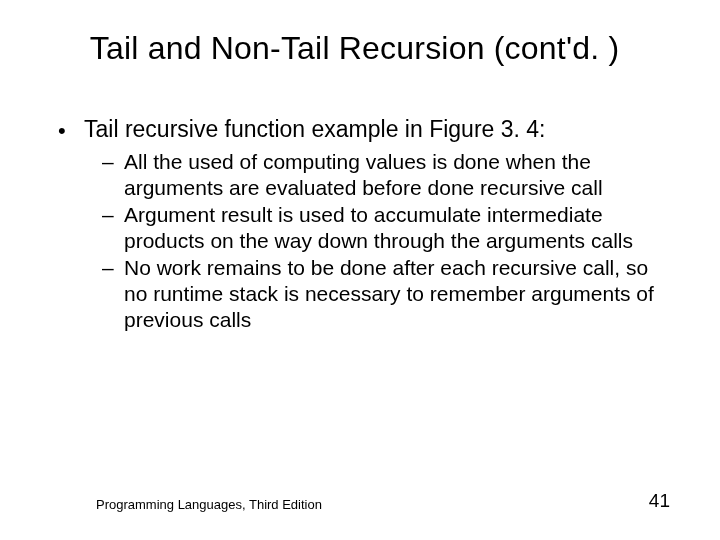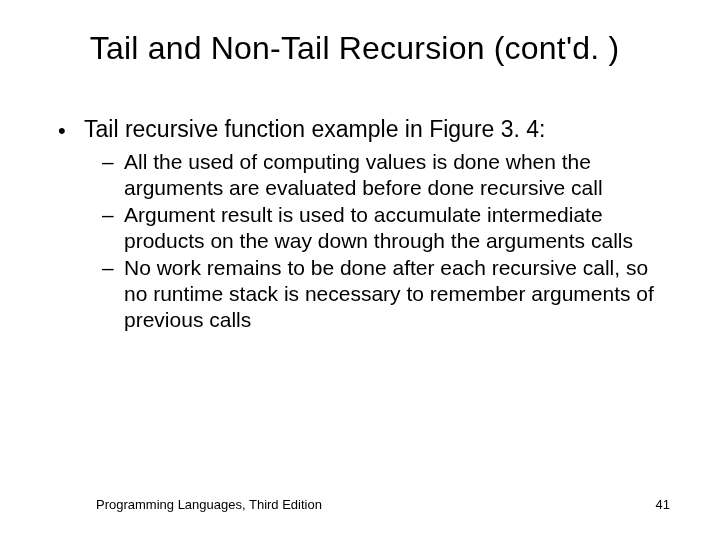--- a/index.html
+++ b/index.html
@@ -74,21 +74,21 @@
     left: 56px;
     bottom: 28px;
     font-size: 13px;
     color: #000000;
     margin-left: 40px;
   }
   .footer-right {
     position: absolute;
     right: 50px;
     bottom: 28px;
-    font-size: 13px;
+    font-size: 19px;
     color: #000;
   }
 </style>
 </head>
 <body>
 
 <div class="slide">
 
   <div class="title">Tail and Non-Tail Recursion (cont'd. )</div>
 

